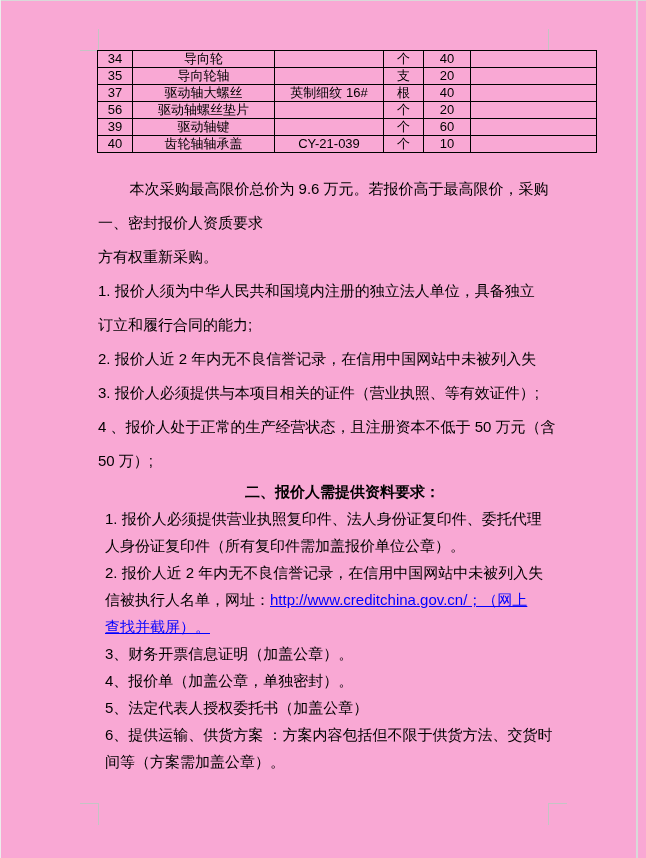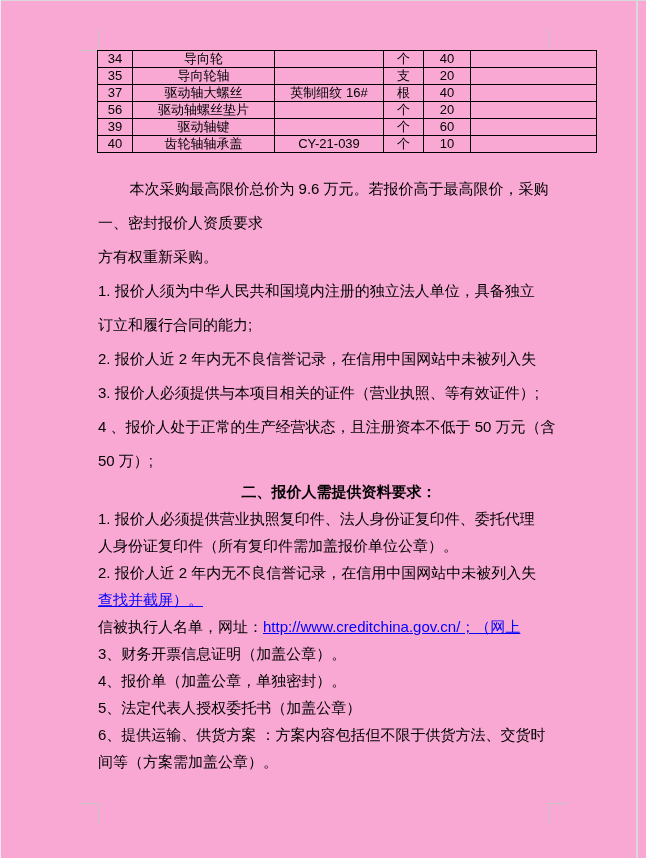--- a/index.html
+++ b/index.html
@@ -32,21 +32,21 @@
   table.parts td {
     border:1px solid #000000;
     height:16px; line-height:16px;
     padding:0; margin:0;
     text-align:center; vertical-align:middle;
     font-size:13px; white-space:nowrap; overflow:hidden;
   }
 
   .textblock { position:absolute; left:98px; top:172px; width:452px; }
   .la { font-size:15px; line-height:34px; height:34px; white-space:nowrap; }
-  .lb { font-size:15px; line-height:27px; height:27px; white-space:nowrap; }
+  .lb { font-size:15px; line-height:27px; height:27px; white-space:nowrap;margin-left:7px; }
   .indent { padding-left:30px;text-align:center; }
   .bold { font-weight:bold; }
   a.doclink, span.doclink { color:#0000ff; text-decoration:underline; cursor:pointer; }
 </style>
 </head>
 <body>
 
 <div class="page">
 
   <div class="edge-top"></div>
@@ -132,22 +132,22 @@
     <div class="la">3. 报价人必须提供与本项目相关的证件（营业执照、等有效证件）;</div>
     <div class="la">4 、报价人处于正常的生产经营状态，且注册资本不低于 50 万元（含</div>
     <div class="la">50 万）;</div>
 
     <div class="lb indent bold">二、报价人需提供资料要求：</div>
 
     <div class="lb">1. 报价人必须提供营业执照复印件、法人身份证复印件、委托代理</div>
     <div class="lb">人身份证复印件（所有复印件需加盖报价单位公章）。</div>
 
     <div class="lb">2. 报价人近 2 年内无不良信誉记录，在信用中国网站中未被列入失</div>
+    <div class="lb"><span>信被执行人名单，网址：</span><a class="doclink">http://www.creditchina.gov.cn/；（网上</a></div>
     <div class="lb"><a class="doclink">查找并截屏）。</a></div>
-    <div class="lb"><span>信被执行人名单，网址：</span><a class="doclink">http://www.creditchina.gov.cn/；（网上</a></div>
 
     <div class="lb">3、财务开票信息证明（加盖公章）。</div>
     <div class="lb">4、报价单（加盖公章，单独密封）。</div>
     <div class="lb">5、法定代表人授权委托书（加盖公章）</div>
     <div class="lb">6、提供运输、供货方案 ：方案内容包括但不限于供货方法、交货时</div>
     <div class="lb">间等（方案需加盖公章）。</div>
 
   </div>
 
 </div>

